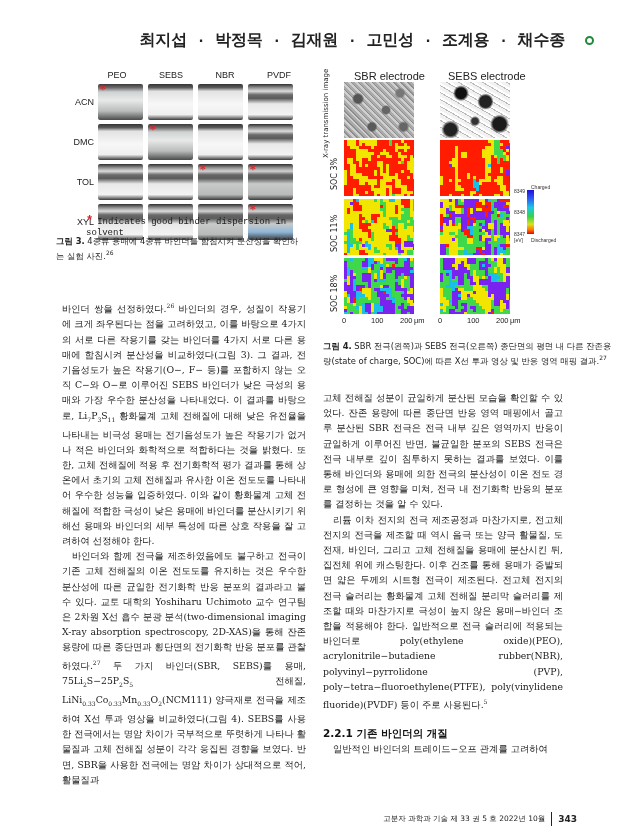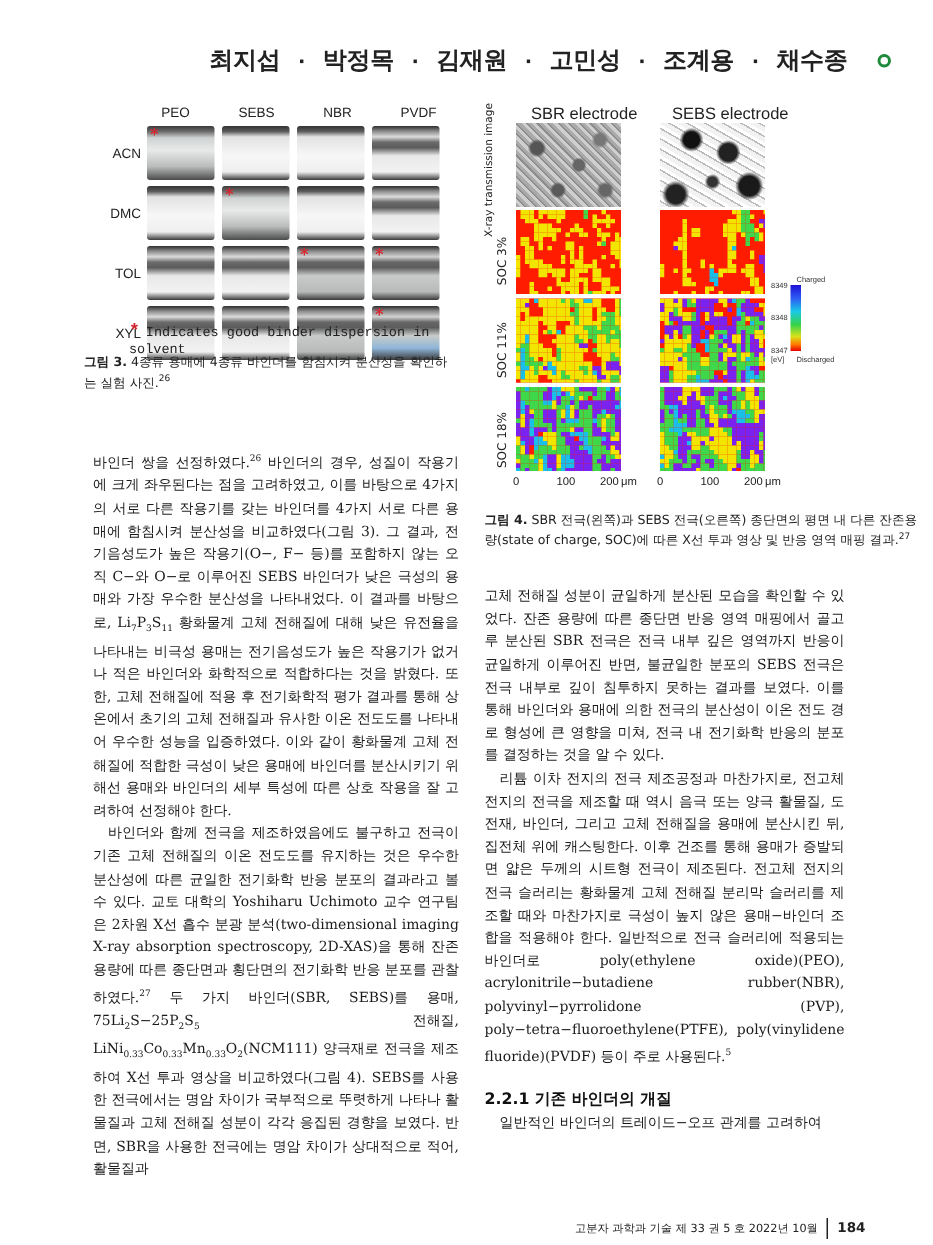--- a/index.html
+++ b/index.html
@@ -2926,14 +2926,14 @@
   <p class="indent">
     <span>리튬 이차 전지의 전극 제조공정과 마찬가지로, 전고체 전지의 전극을 제조할 때 역시 음극 또는 양극 활물질, 도전재, 바인더, 그리고 고체 전해질을 용매에 분산시킨 뒤, 집전체 위에 캐스팅한다. 이후 건조를 통해 용매가 증발되면 얇은 두께의 시트형 전극이 제조된다. 전고체 전지의 전극 슬러리는 황화물계 고체 전해질 분리막 슬러리를 제조할 때와 마찬가지로 극성이 높지 않은 용매−바인더 조합을 적용해야 한다. 일반적으로 전극 슬러리에 적용되는 바인더로 poly(ethylene oxide)(PEO), acrylonitrile−butadiene rubber(NBR), polyvinyl−pyrrolidone (PVP), poly−tetra−fluoroethylene(PTFE), poly(vinylidene fluoride)(PVDF) 등이 주로 사용된다.</span><sup>5</sup>
   </p>
   <div class="heading" style="margin-top:14px;">2.2.1 기존 바인더의 개질</div>
   <p class="indent">일반적인 바인더의 트레이드−오프 관계를 고려하여</p>
 </div>
 
 <div class="footer">
   <span>고분자 과학과 기술  제 33 권 5 호 2022년 10월</span>
   <span class="sep"></span>
-  <span class="page">184</span>
+  <span class="page">343</span>
 </div>
 
 </body></html>

